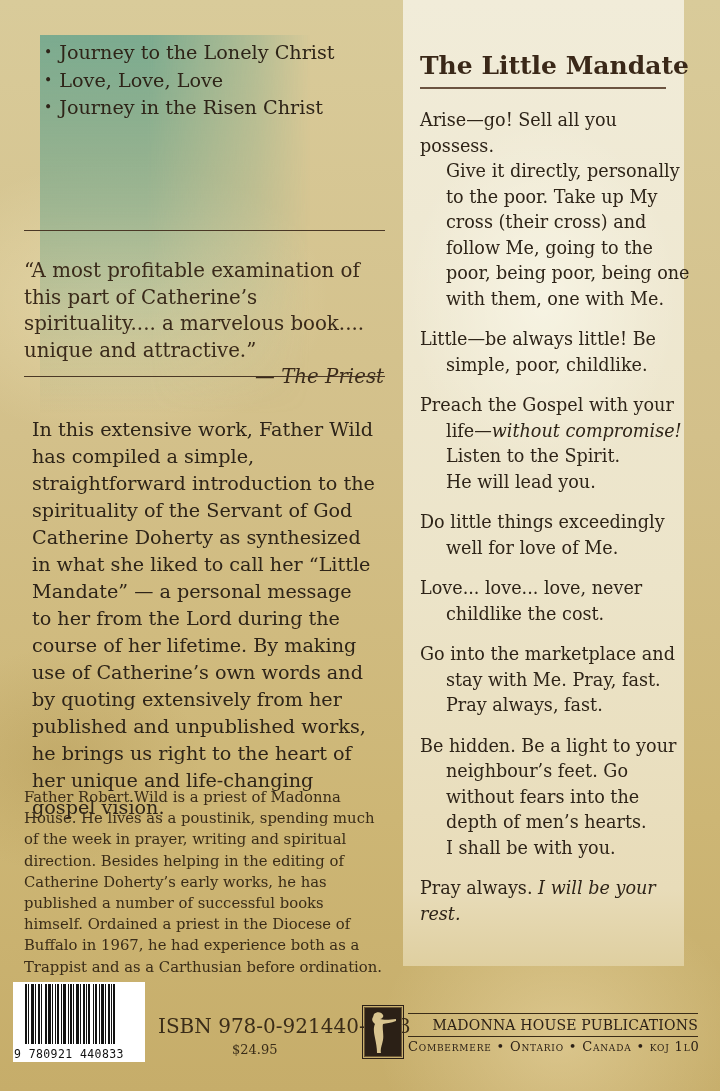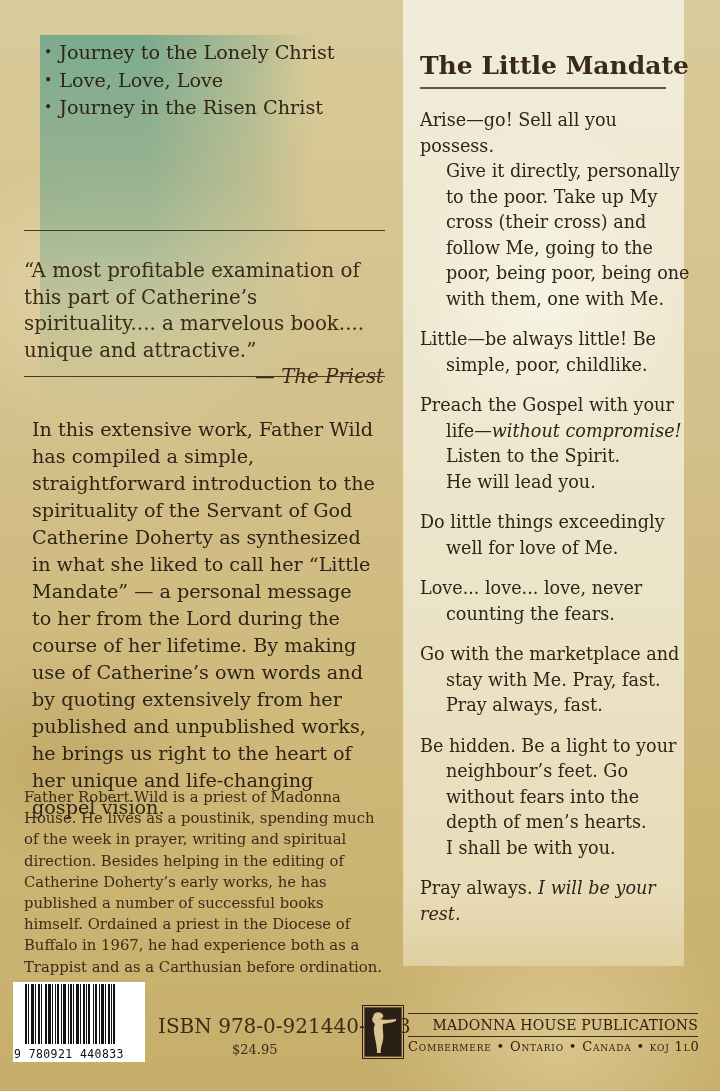--- a/index.html
+++ b/index.html
@@ -127,24 +127,24 @@
       <span class="line"><span>life—</span><span class="it">without compromise!</span></span>
       <span class="line">Listen to the Spirit.</span>
       <span class="line">He will lead you.</span>
     </p>
     <p class="stanza">
       <span class="line first">Do little things exceedingly</span>
       <span class="line">well for love of Me.</span>
     </p>
     <p class="stanza">
       <span class="line first">Love... love... love, never</span>
-      <span class="line">counting the fears.</span>
-    </p>
-    <p class="stanza">
-      <span class="line first">Go with the marketplace and</span>
+      <span class="line">childlike the cost.</span>
+    </p>
+    <p class="stanza">
+      <span class="line first">Go into the marketplace and</span>
       <span class="line">stay with Me. Pray, fast.</span>
       <span class="line">Pray always, fast.</span>
     </p>
     <p class="stanza">
       <span class="line first">Be hidden. Be a light to your</span>
       <span class="line">neighbour’s feet. Go</span>
       <span class="line">without fears into the</span>
       <span class="line">depth of men’s hearts.</span>
       <span class="line">I shall be with you.</span>
     </p>

